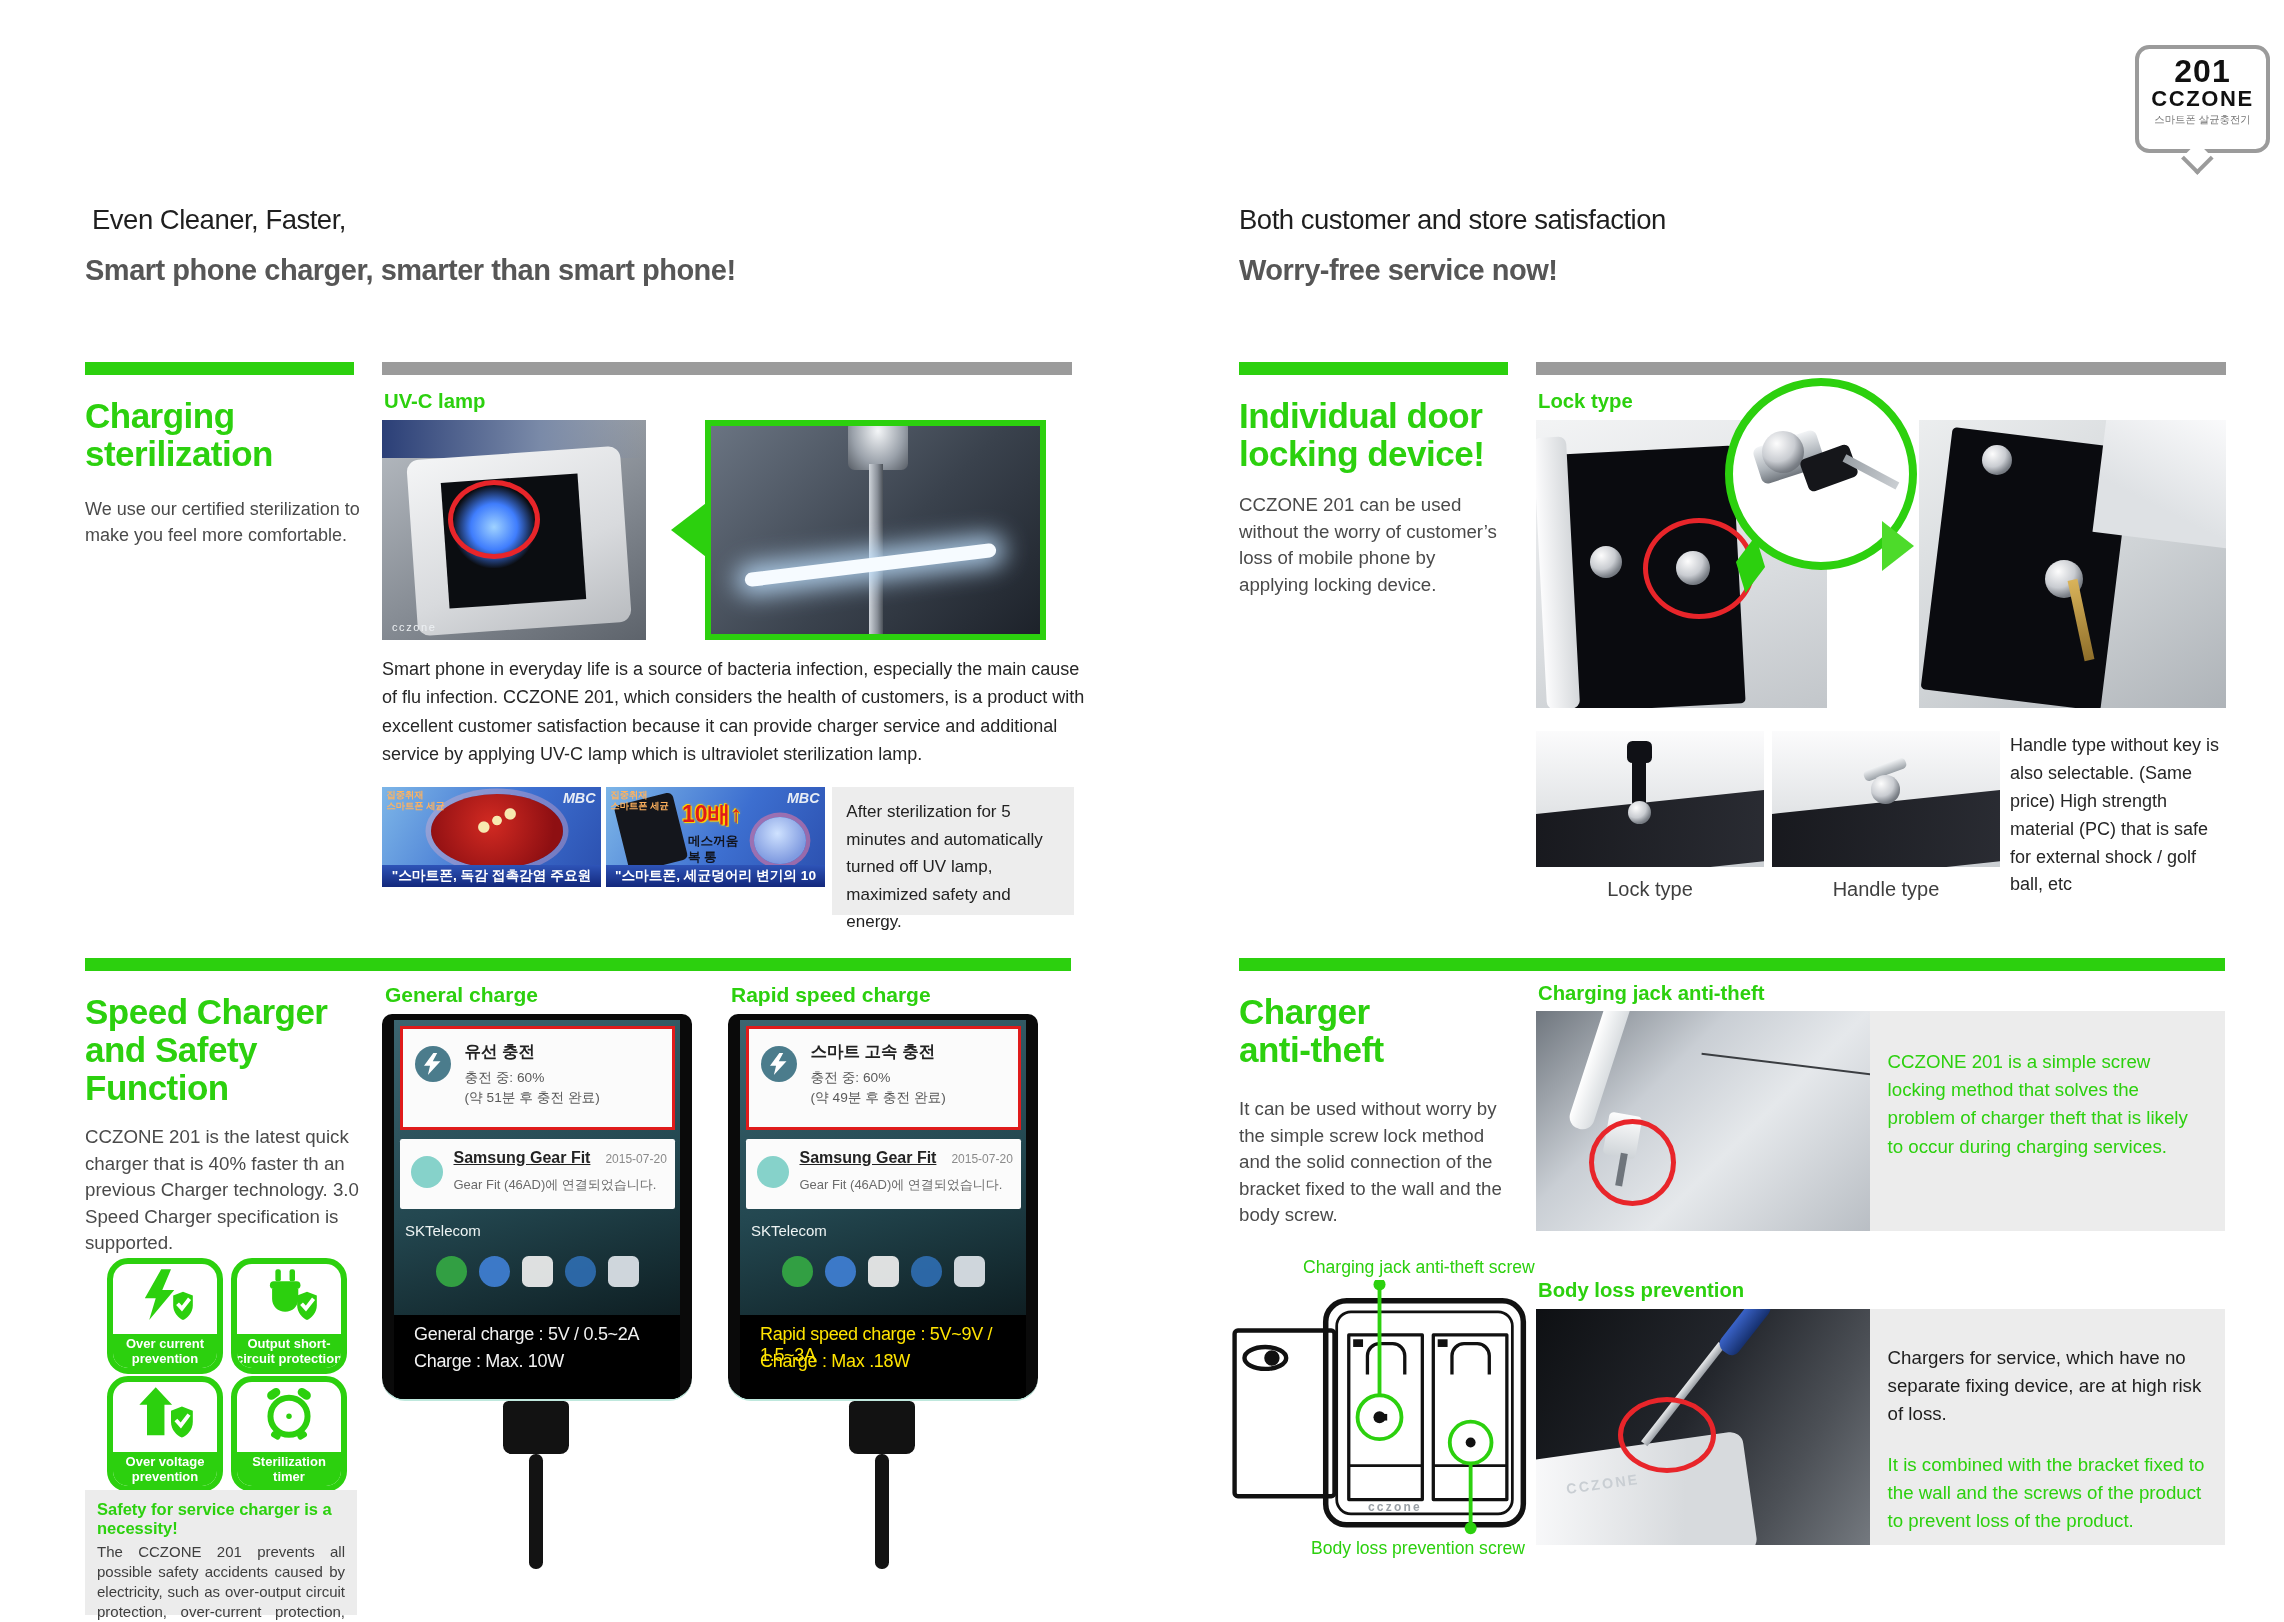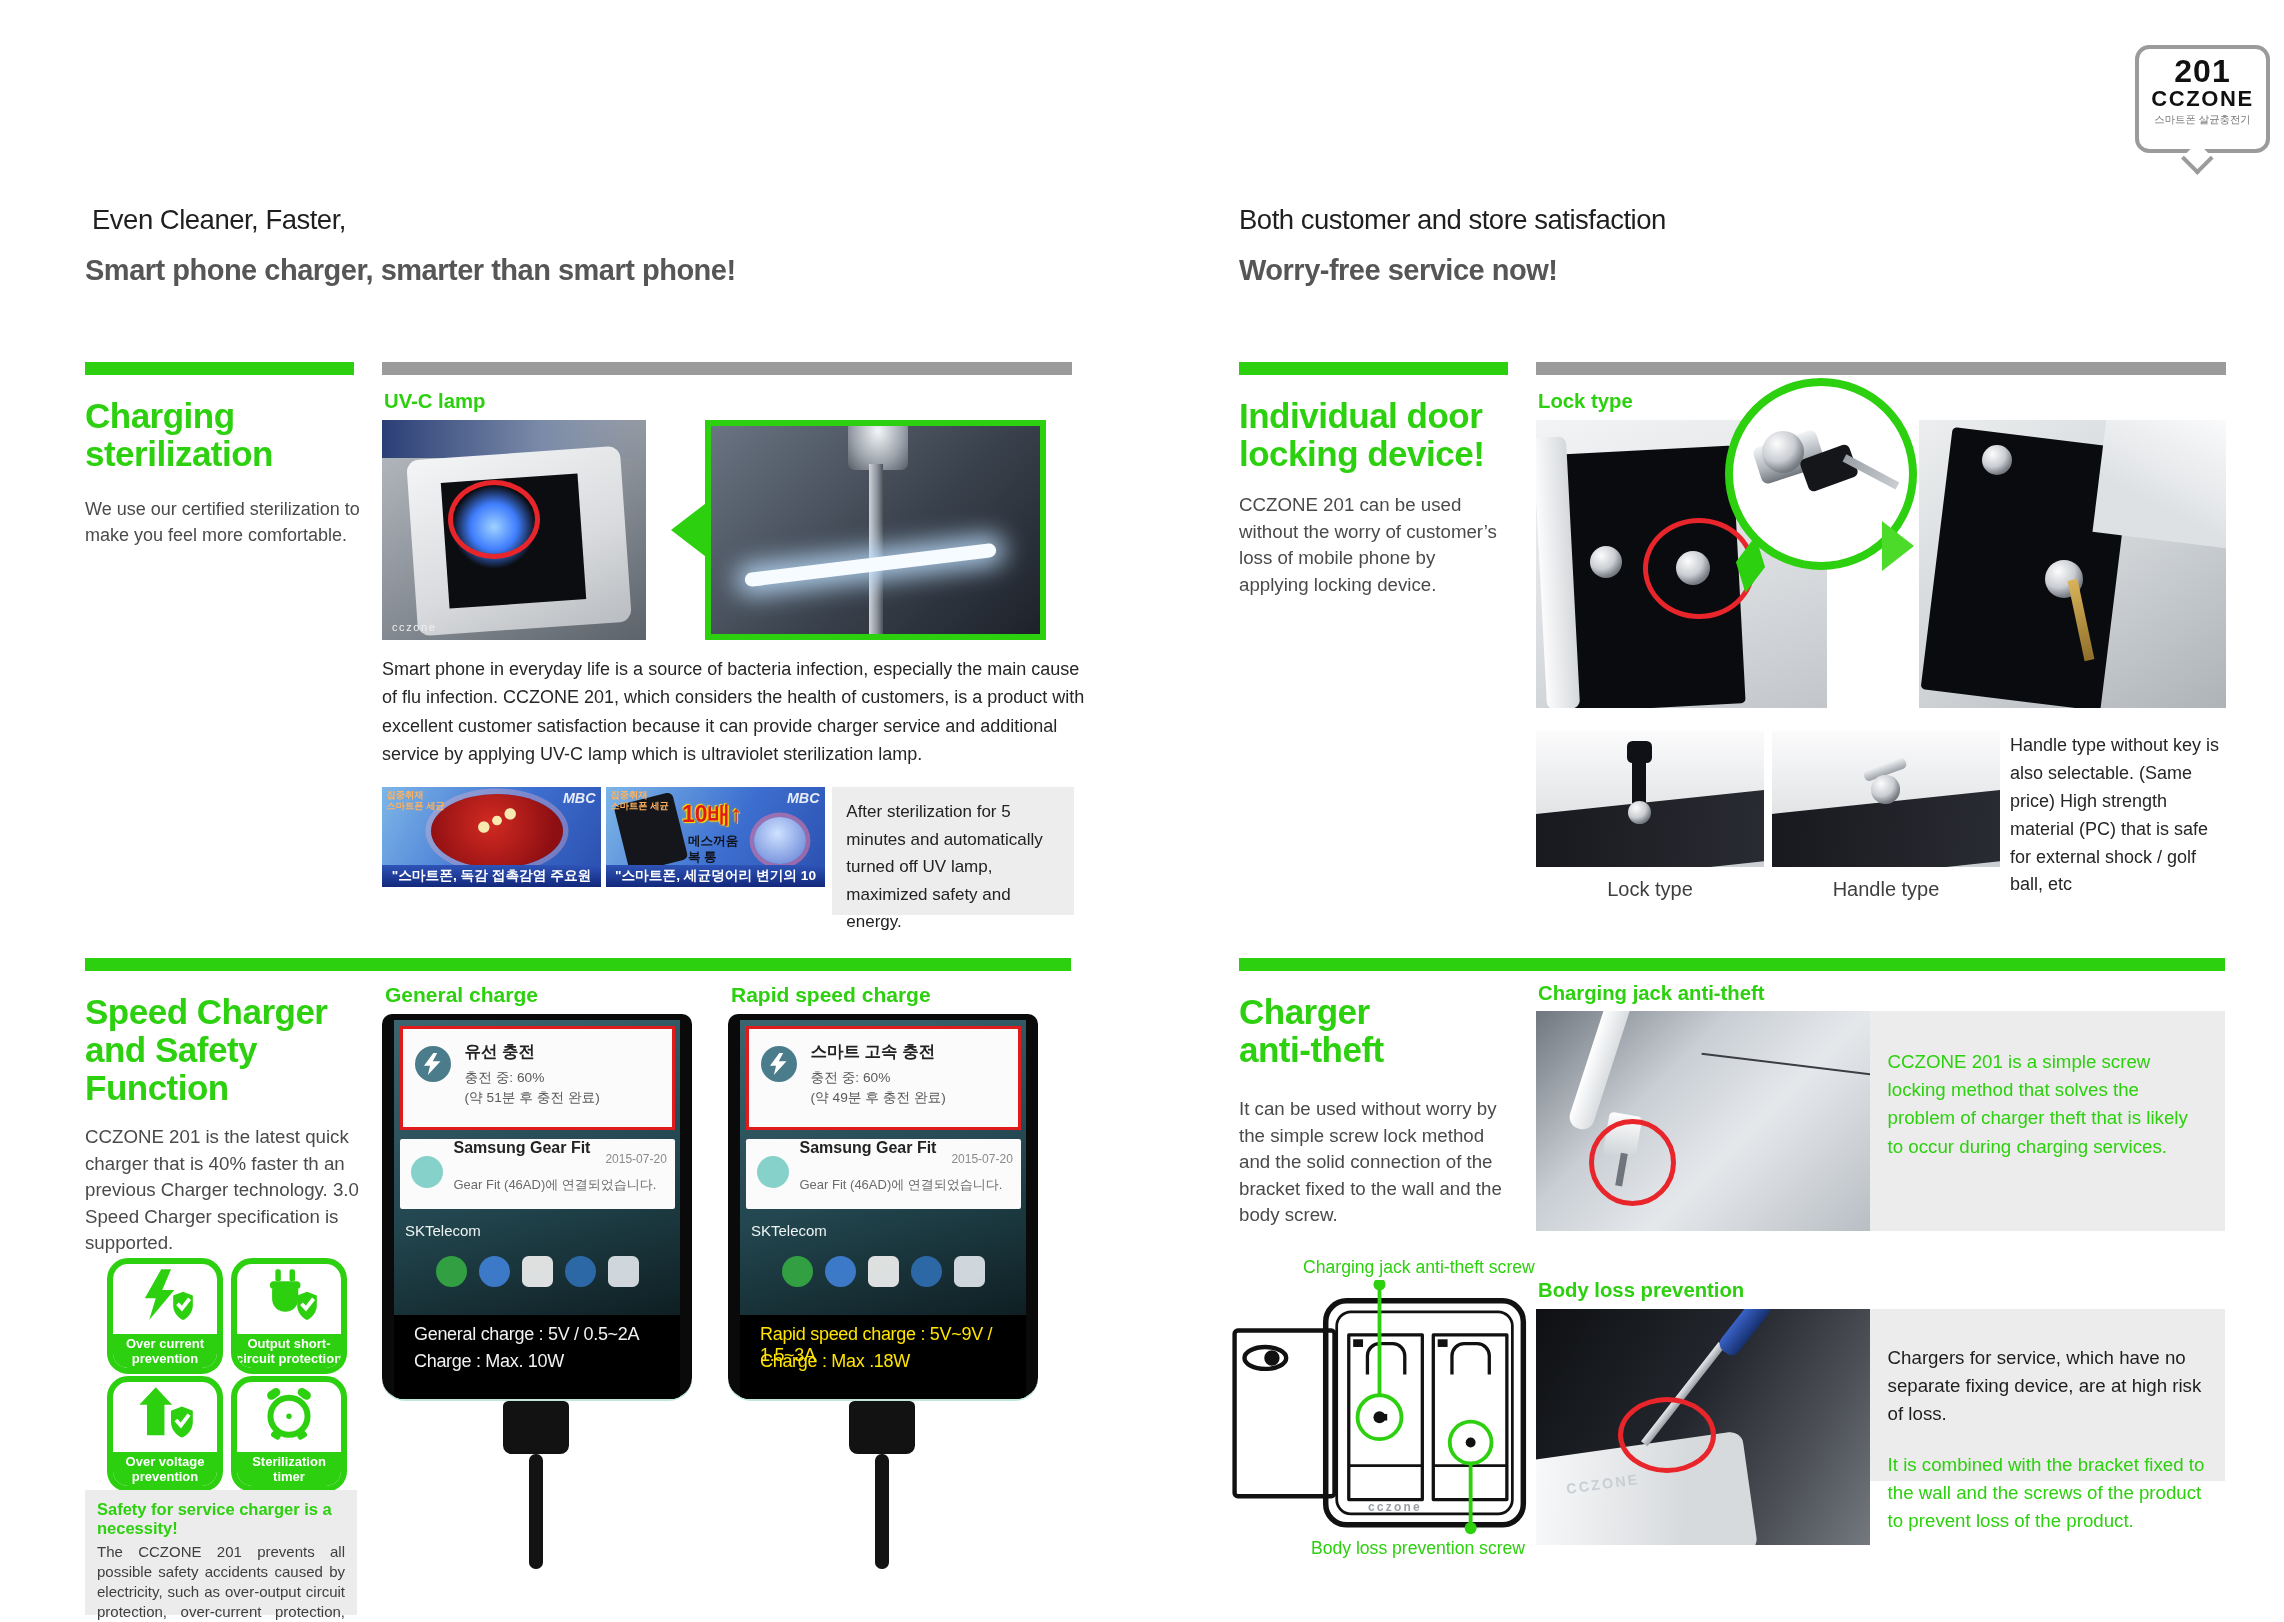--- a/index.html
+++ b/index.html
@@ -50,21 +50,21 @@
         background:linear-gradient(165deg,#3c6570,#234750 45%,#12262b 75%,#07090a);}
   .card{position:absolute;left:5.5px;right:5.5px;background:#fbfbfb;}
   .card-red{top:6.6px;height:98px;border:3.8px solid #e01b1b;}
   .card-gear{top:119px;height:70px;border-radius:2.2px;}
   .notif-ic{position:absolute;left:12px;top:16.5px;width:36px;height:36px;border-radius:50%;background:#4b7c8c;
         display:flex;align-items:center;justify-content:center;}
   .notif-title{position:absolute;left:62px;top:12px;font-size:16.5px;font-weight:bold;color:#222;}
   .notif-l1{position:absolute;left:62px;top:40px;font-size:13.7px;color:#5a5a5a;}
   .notif-l2{position:absolute;left:62px;top:60px;font-size:13.7px;color:#5a5a5a;}
   .gear-ic{position:absolute;left:11px;top:17.6px;width:32px;height:32px;border-radius:50%;background:#86d2ca;}
-  .gear-title{position:absolute;left:54px;top:0;font-size:16px;font-weight:bold;color:#222;}
+  .gear-title{position:absolute;left:54px;top:10px;font-size:16px;font-weight:bold;color:#222;text-decoration:underline;}
   .gear-date{position:absolute;right:7.7px;top:13px;font-size:12px;color:#8a8a8a;}
   .gear-body{position:absolute;left:54px;top:37px;font-size:13px;color:#6a6a6a;}
   .carrier{position:absolute;left:11px;top:202px;font-size:15px;color:#eef4f4;}
   .apps{position:absolute;left:0;right:0;top:236px;display:flex;gap:12px;justify-content:center;}
   .app{width:31px;height:31px;border-radius:6.6px;opacity:.92;}
   .app.a1{background:#34a843;border-radius:50%;}
   .app.a2{background:#3f7fd4;border-radius:50%;}
   .app.a3{background:#efefef;}
   .app.a4{background:#2f6cb0;border-radius:50%;}
   .app.a5{background:#dfe5ea;}
@@ -421,19 +421,19 @@
 
   <div class="img-label" style="left:1538px;top:1279px;">Body loss prevention</div>
   <div class="photo" style="left:1536px;top:1309px;width:334px;height:236px;background:linear-gradient(120deg,#0e1013,#23262c 45%,#4c5056 75%,#74797f);">
     <div class="abs" style="left:-16.5px;top:137px;width:231px;height:121px;background:linear-gradient(100deg,#fdfdfe,#d7dadd 70%);border-radius:13px;transform:rotate(-8deg);"></div>
     <div class="abs" style="left:143px;top:22px;width:7.7px;height:126px;background:linear-gradient(90deg,#e8eaec,#989da3);transform:rotate(38deg);"></div>
     <div class="abs" style="left:198px;top:-16.5px;width:22px;height:66px;background:linear-gradient(90deg,#3a63c8,#16306e);border-radius:8.8px;transform:rotate(38deg);"></div>
     <div class="red-ellipse" style="left:82px;top:88px;width:88px;height:66px;"></div>
     <div class="abs" style="left:30px;bottom:53px;font-size:14.3px;color:#c9ced3;letter-spacing:2.2px;font-weight:bold;transform:rotate(-8deg);">CCZONE</div>
   </div>
 
-  <div class="infobox" style="left:1870px;top:1309px;width:355px;height:172px;">
+  <div class="infobox" style="left:1870px;top:1309px;width:355px;height:236px;">
     <div class="blk" style="margin-top:20px;">Chargers for service, which have no separate fixing device, are at high risk of loss.</div>
     <div class="grn">It is combined with the bracket fixed to the wall and the screws of the product to prevent loss of the product.</div>
   </div>
 
 </div>
 
 
 </body></html>

